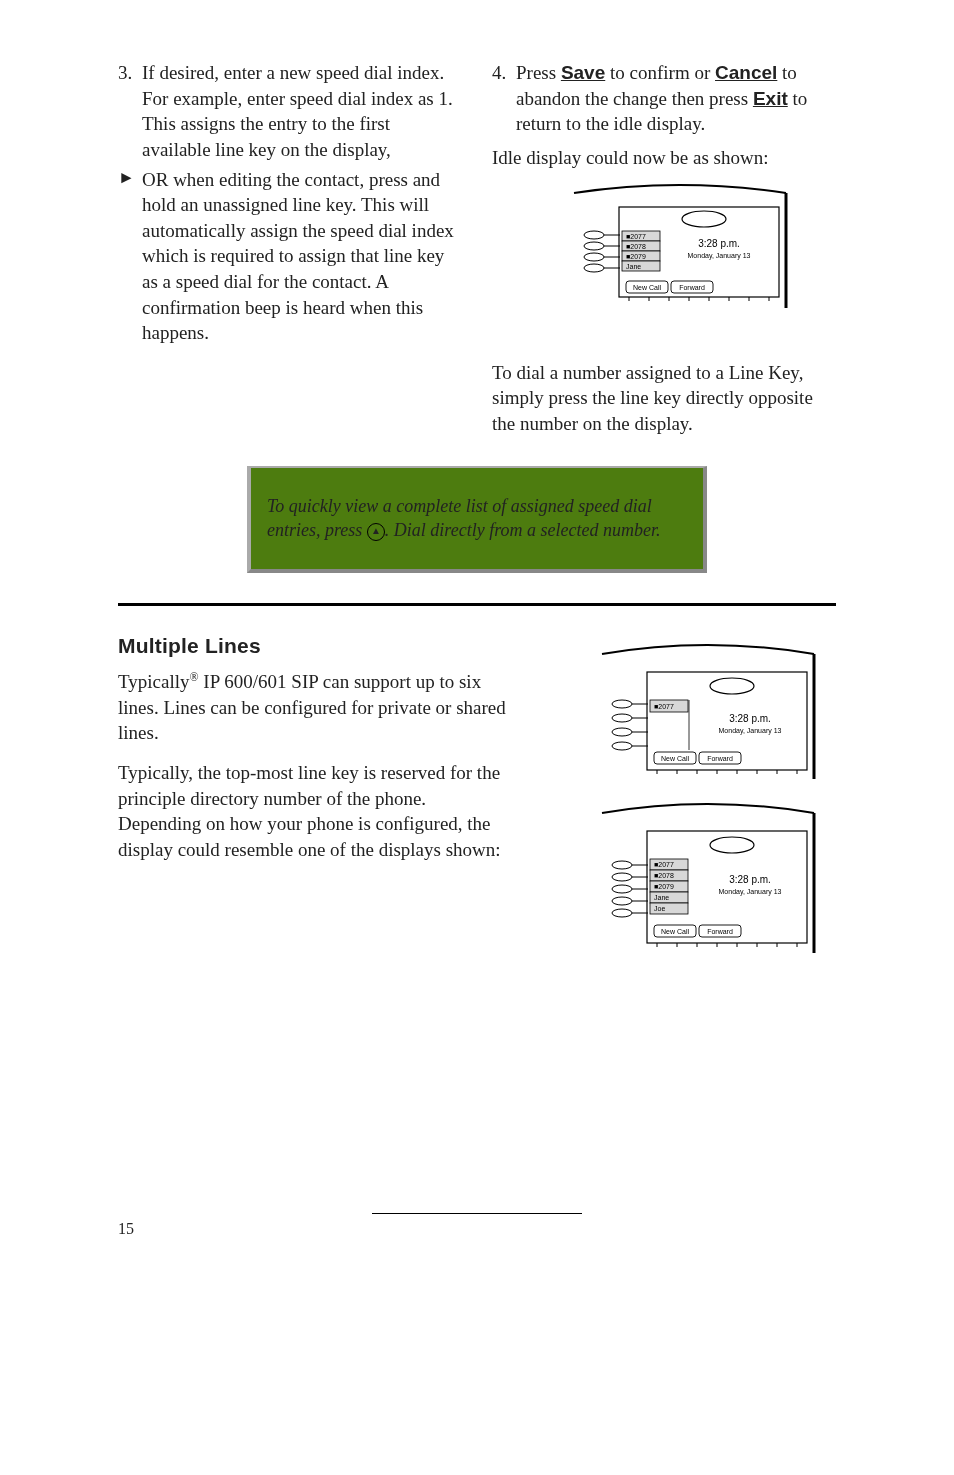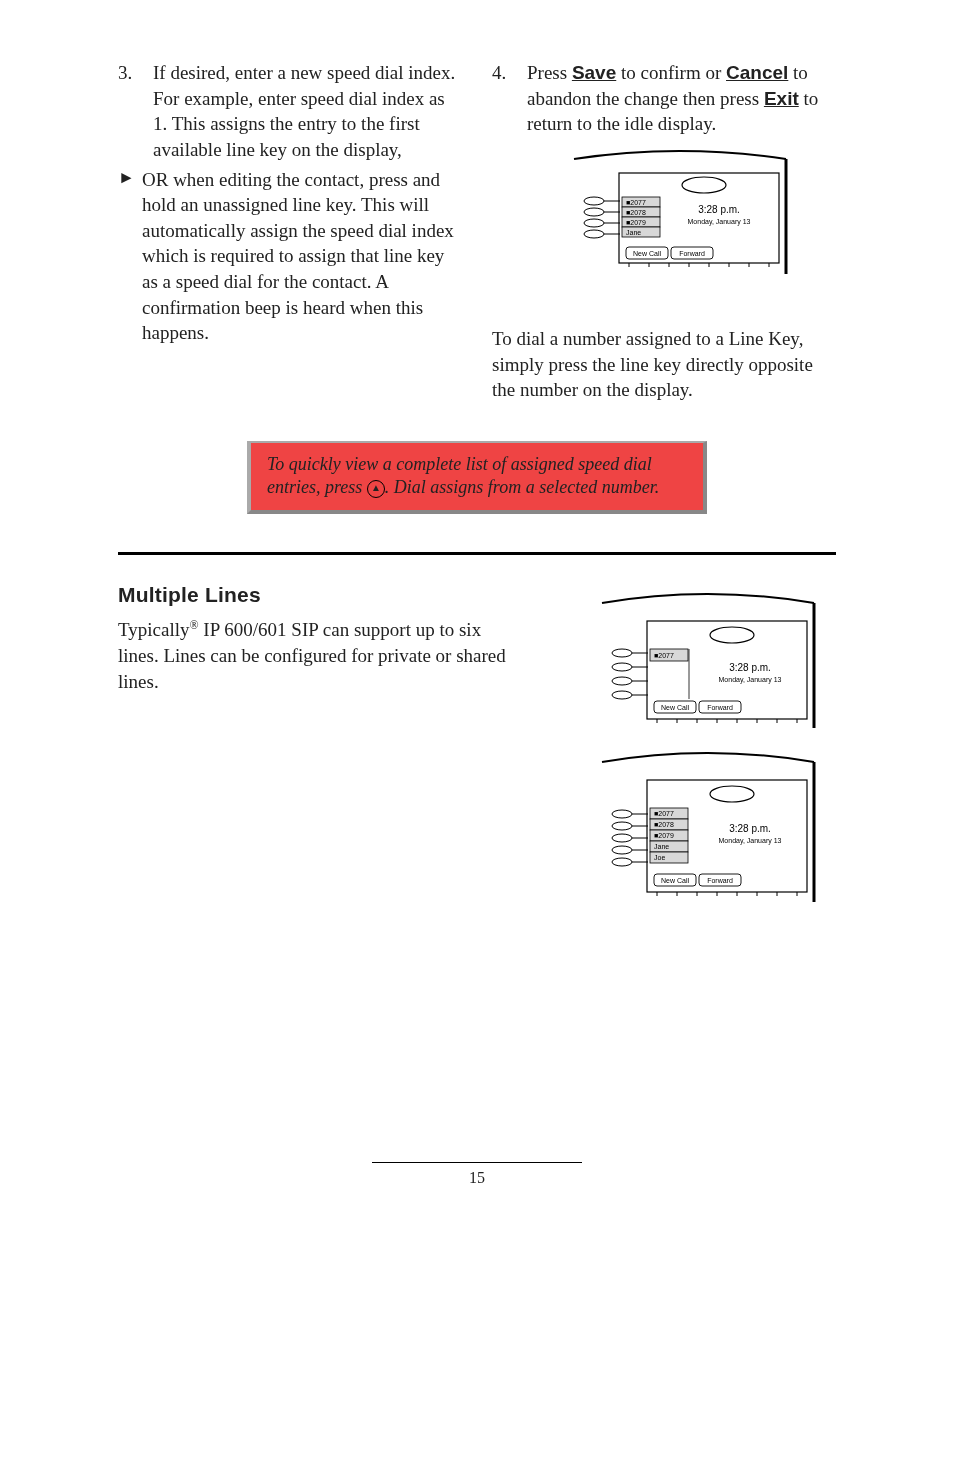--- a/index.html
+++ b/index.html
@@ -28,21 +28,20 @@
     .num-item {
       display: flex;
       margin-bottom: 4px;
     }
     .num-item .num {
       width: 24px;
       flex-shrink: 0;
     }
     .num-item .body {
       flex: 1;
-      margin-left: 11px;
     }
     .arrow-item {
       display: flex;
       margin-bottom: 4px;
     }
     .arrow-item .arrow {
       width: 24px;
       flex-shrink: 0;
       font-size: 17px;
     }
@@ -56,27 +55,27 @@
     }
     .para {
       margin: 14px 0 0 0;
     }
     .phone-display {
       margin: 12px auto 0 auto;
       display: block;
     }
     .callout-box {
       width: 420px;
-      margin: 38px auto;
-      background: #ef4444;
+      margin: 30px auto;
+      background: #4d7c0f;
       border-left: 4px solid #aaa;
       border-top: 2px solid #aaa;
       border-right: 4px solid #888;
       border-bottom: 4px solid #888;
-      padding: 10px 16px;
+      padding: 27px 16px;
       font-style: italic;
       font-size: 18px;
       line-height: 1.3;
     }
     .callout-inline-icon {
       display: inline-block;
       width: 16px;
       height: 16px;
       border: 1.5px solid #000;
       border-radius: 50%;
@@ -110,21 +109,21 @@
     .ml-right {
       flex: 0.85;
       padding-top: 0;
     }
     sup.regmark {
       font-size: 12px;
       vertical-align: super;
     }
     .page-footer {
       margin-top: 250px;
-      text-align: center;
+      text-align: left;
       font-size: 16px;
     }
     .page-footer hr {
       border: none;
       border-top: 1px solid #000;
       width: 210px;
       margin: 0 auto 4px auto;
     }
   </style>
 </head>
@@ -145,20 +144,21 @@
     </div>
 
     <div class="col-right">
       <div class="num-item">
         <div class="num">4.</div>
         <div class="body">
           <span>Press </span><span class="bold-sans">Save</span><span> to confirm or </span><span class="bold-sans">Cancel</span><span> to abandon the change then press </span><span class="bold-sans">Exit</span><span> to return to the idle display.</span>
         </div>
       </div>
 
+      <p class="para" style="margin-top:8px">Idle display could now be as shown:</p>
 
       <svg class="phone-display" width="260" height="135" viewBox="0 0 260 135">
 
         <line x1="252" y1="10" x2="252" y2="125" stroke="#000" stroke-width="3"></line>
         <path d="M 40 10 Q 145 -6 252 10" fill="none" stroke="#000" stroke-width="2"></path>
         <rect x="85" y="24" width="160" height="90" fill="#fff" stroke="#000" stroke-width="1.2"></rect>
 
         <ellipse cx="170" cy="36" rx="22" ry="8" fill="none" stroke="#000" stroke-width="1.2"></ellipse>
 
         <rect x="88" y="48" width="38" height="10" fill="#d8d8d8" stroke="#000" stroke-width="0.8"></rect>
@@ -200,31 +200,32 @@
             <line x1="70" y1="85" x2="86" y2="85"></line>
         </g>
       </svg>
 
       <p class="para" style="margin-top:42px">To dial a number assigned to a Line Key, simply press the line key directly opposite the number on the display.</p>
     </div>
   </div>
 
   <div class="callout-box">
     <span>To quickly view a complete list of assigned speed dial</span><br>
-    <span>entries, press </span><span class="callout-inline-icon">▲</span><span>.  Dial assigns from a selected number.</span>
+    <span>entries, press </span><span class="callout-inline-icon">▲</span><span>.  Dial directly from a selected number.</span>
   </div>
 
   <hr class="divider-heavy">
 
   <div class="ml-wrap">
     <div class="ml-left">
       <div class="section-heading">Multiple Lines</div>
       <p class="para" style="margin-top:4px">
         <span>Typically</span><sup class="regmark">®</sup><span> IP 600/601 SIP can support up to six lines.  Lines can be configured for private or shared lines.</span>
       </p>
+      <p class="para">Typically, the top-most line key is reserved for the principle directory number of the phone.  Depending on how your phone is configured, the display could resemble one of the displays shown:</p>
     </div>
 
     <div class="ml-right">
 
       <svg class="phone-display" width="260" height="145" viewBox="0 0 260 145">
         <line x1="252" y1="10" x2="252" y2="135" stroke="#000" stroke-width="3"></line>
         <path d="M 40 10 Q 145 -8 252 10" fill="none" stroke="#000" stroke-width="2"></path>
         <rect x="85" y="28" width="160" height="98" fill="#fff" stroke="#000" stroke-width="1.2"></rect>
         <ellipse cx="170" cy="42" rx="22" ry="8" fill="none" stroke="#000" stroke-width="1.2"></ellipse>
         <rect x="88" y="56" width="38" height="12" fill="#d8d8d8" stroke="#000" stroke-width="0.8"></rect>

